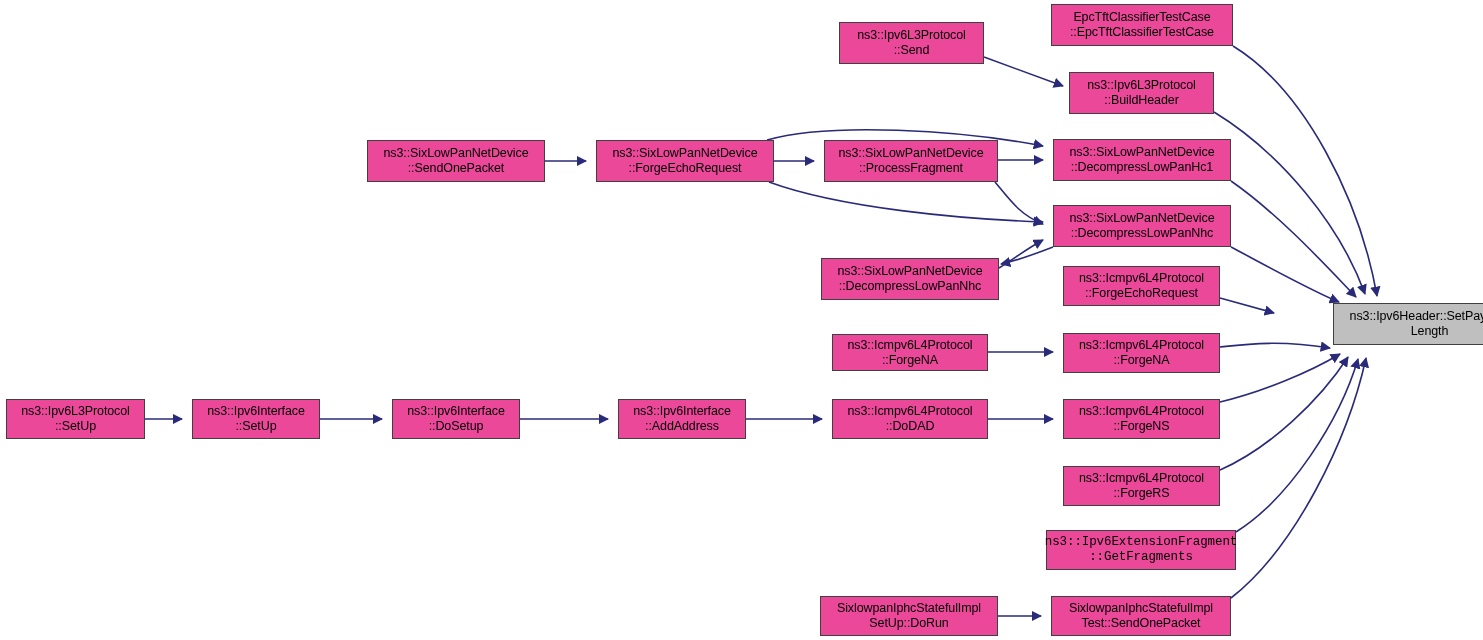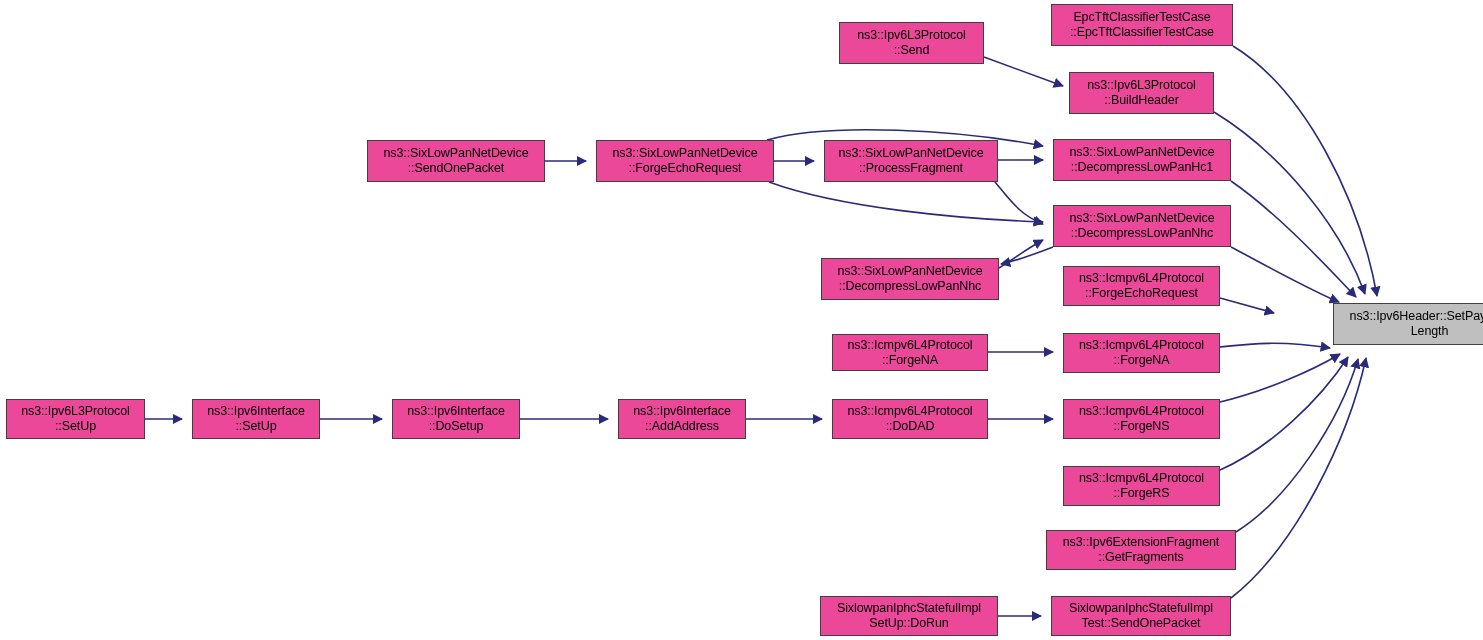--- a/index.html
+++ b/index.html
@@ -204,21 +204,21 @@
   <div class="node" style="left:1063px; top:399px; width:157px; height:40px;">
     <span class="l1">ns3::Icmpv6L4Protocol</span>
     <span class="l2">::ForgeNS</span>
   </div>
 
   <div class="node" style="left:1063px; top:466px; width:157px; height:40px;">
     <span class="l1">ns3::Icmpv6L4Protocol</span>
     <span class="l2">::ForgeRS</span>
   </div>
 
-  <div class="node" style="left:1046px; top:530px; width:190px; height:40px;">
+  <div class="node" style="left:1046px; top:530px; width:190px; height:40px;font-family:Liberation Mono, monospace;">
     <span class="l1">ns3::Ipv6ExtensionFragment</span>
     <span class="l2">::GetFragments</span>
   </div>
 
   <div class="node" style="left:820px; top:596px; width:178px; height:40px;">
     <span class="l1">SixlowpanIphcStatefulImpl</span>
     <span class="l2">SetUp::DoRun</span>
   </div>
 
   <div class="node" style="left:1051px; top:596px; width:180px; height:40px;">

